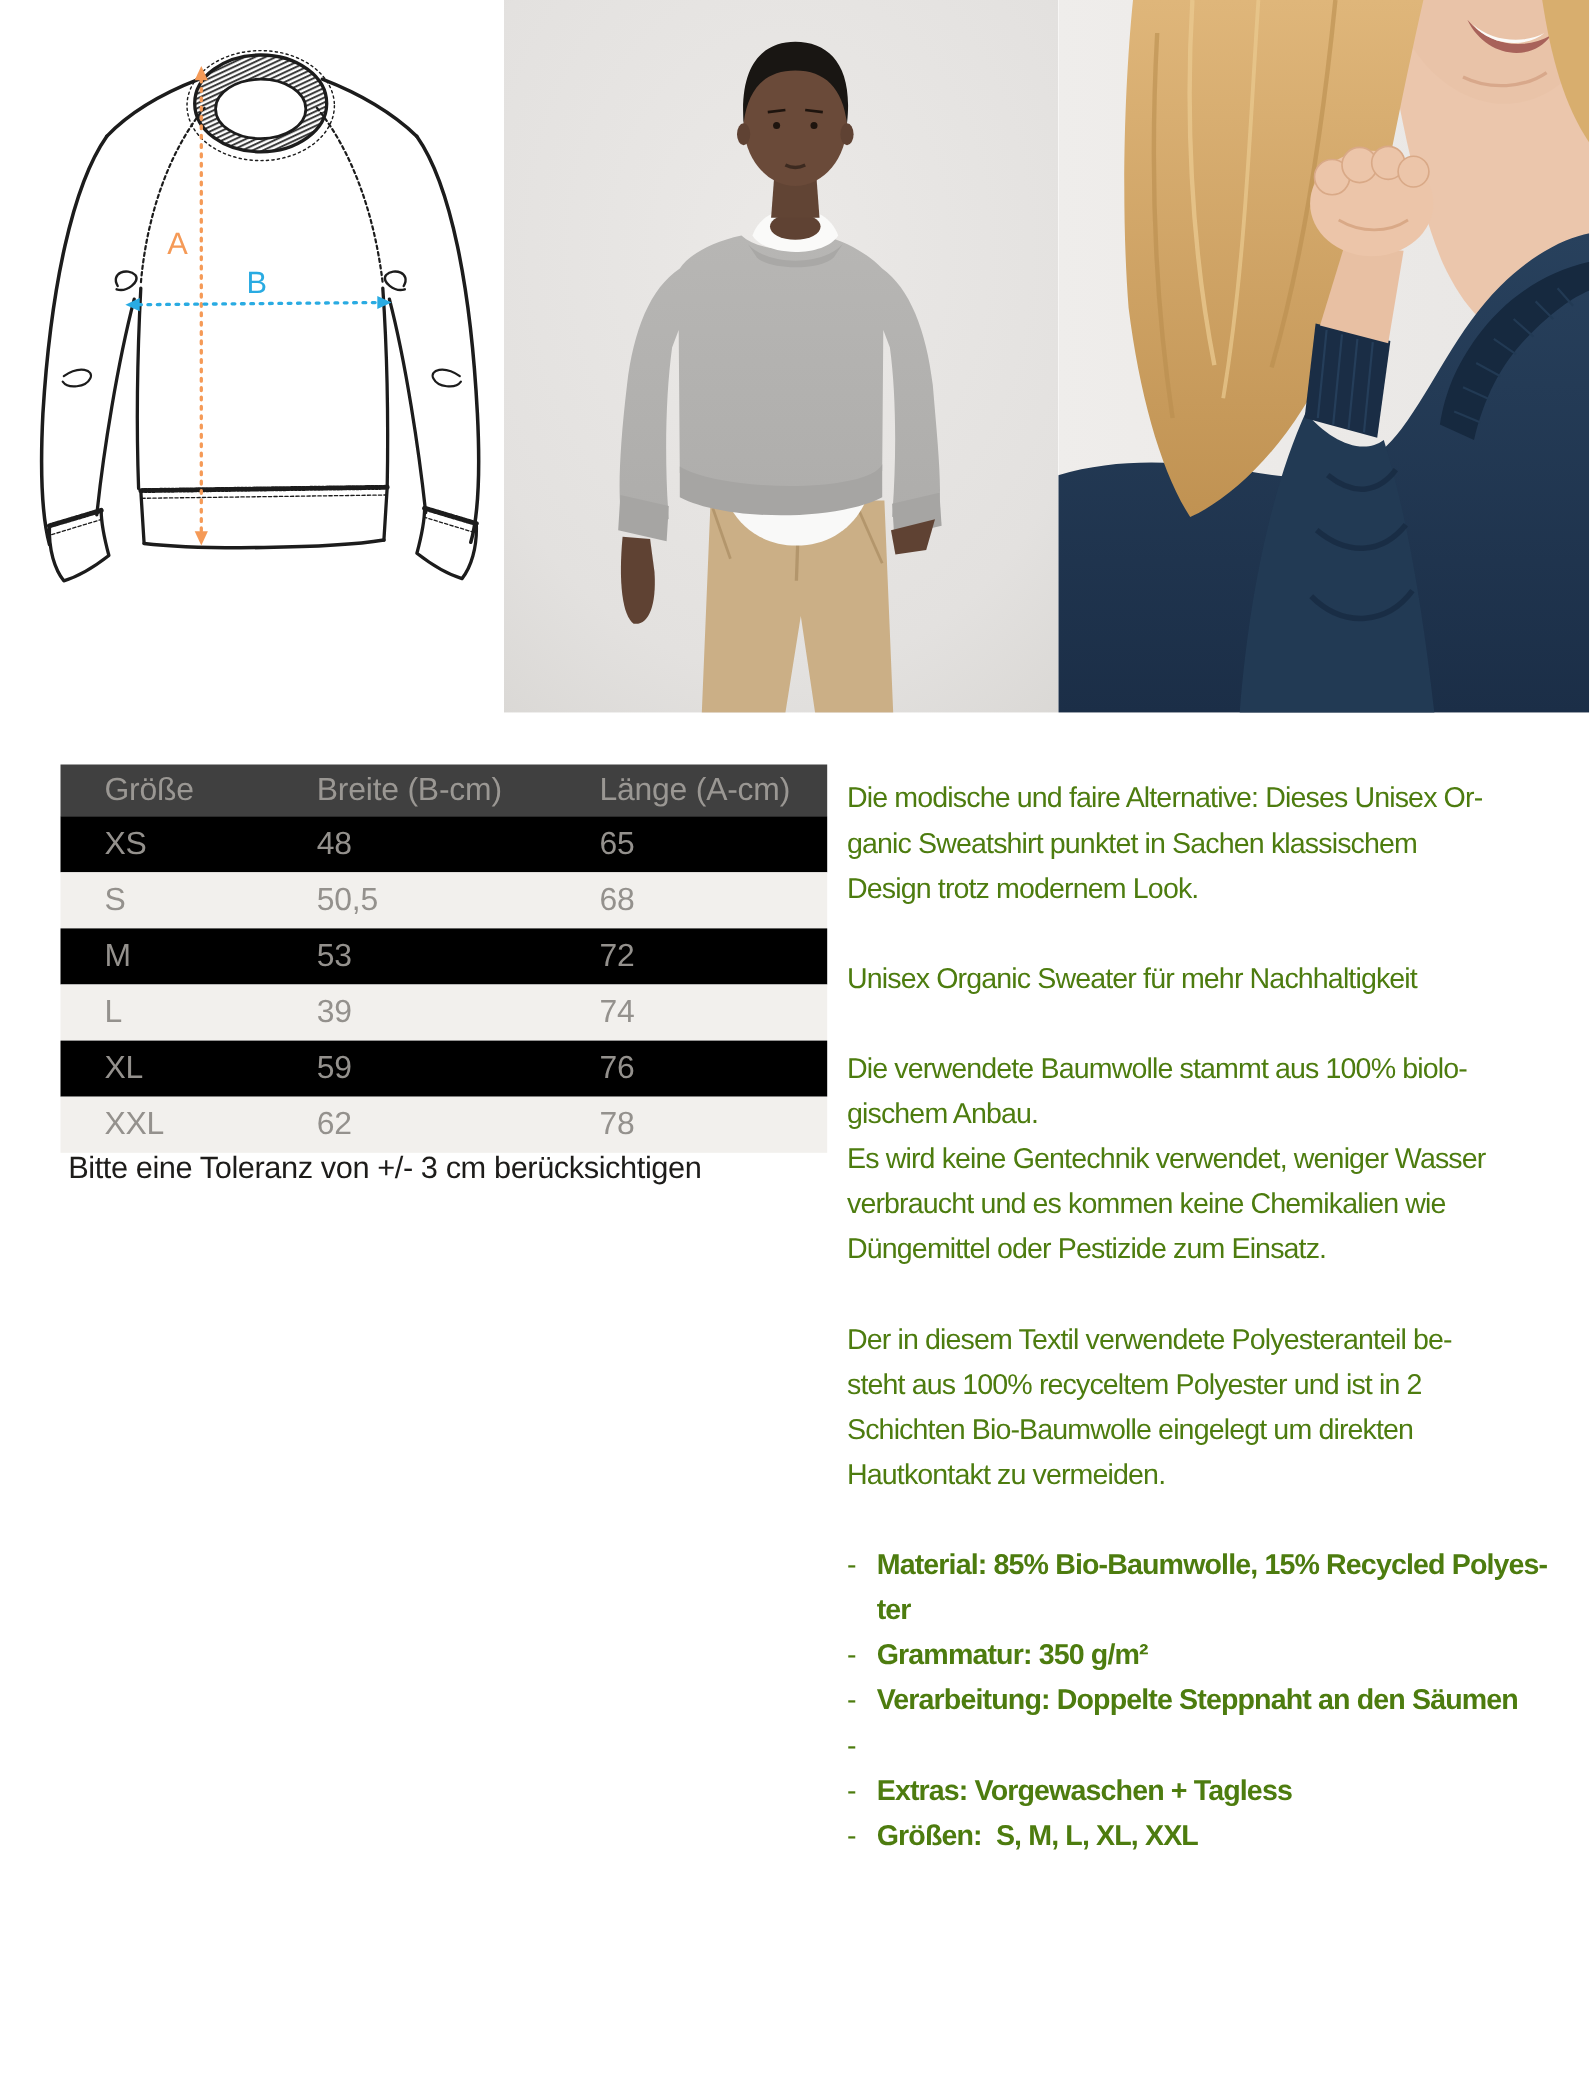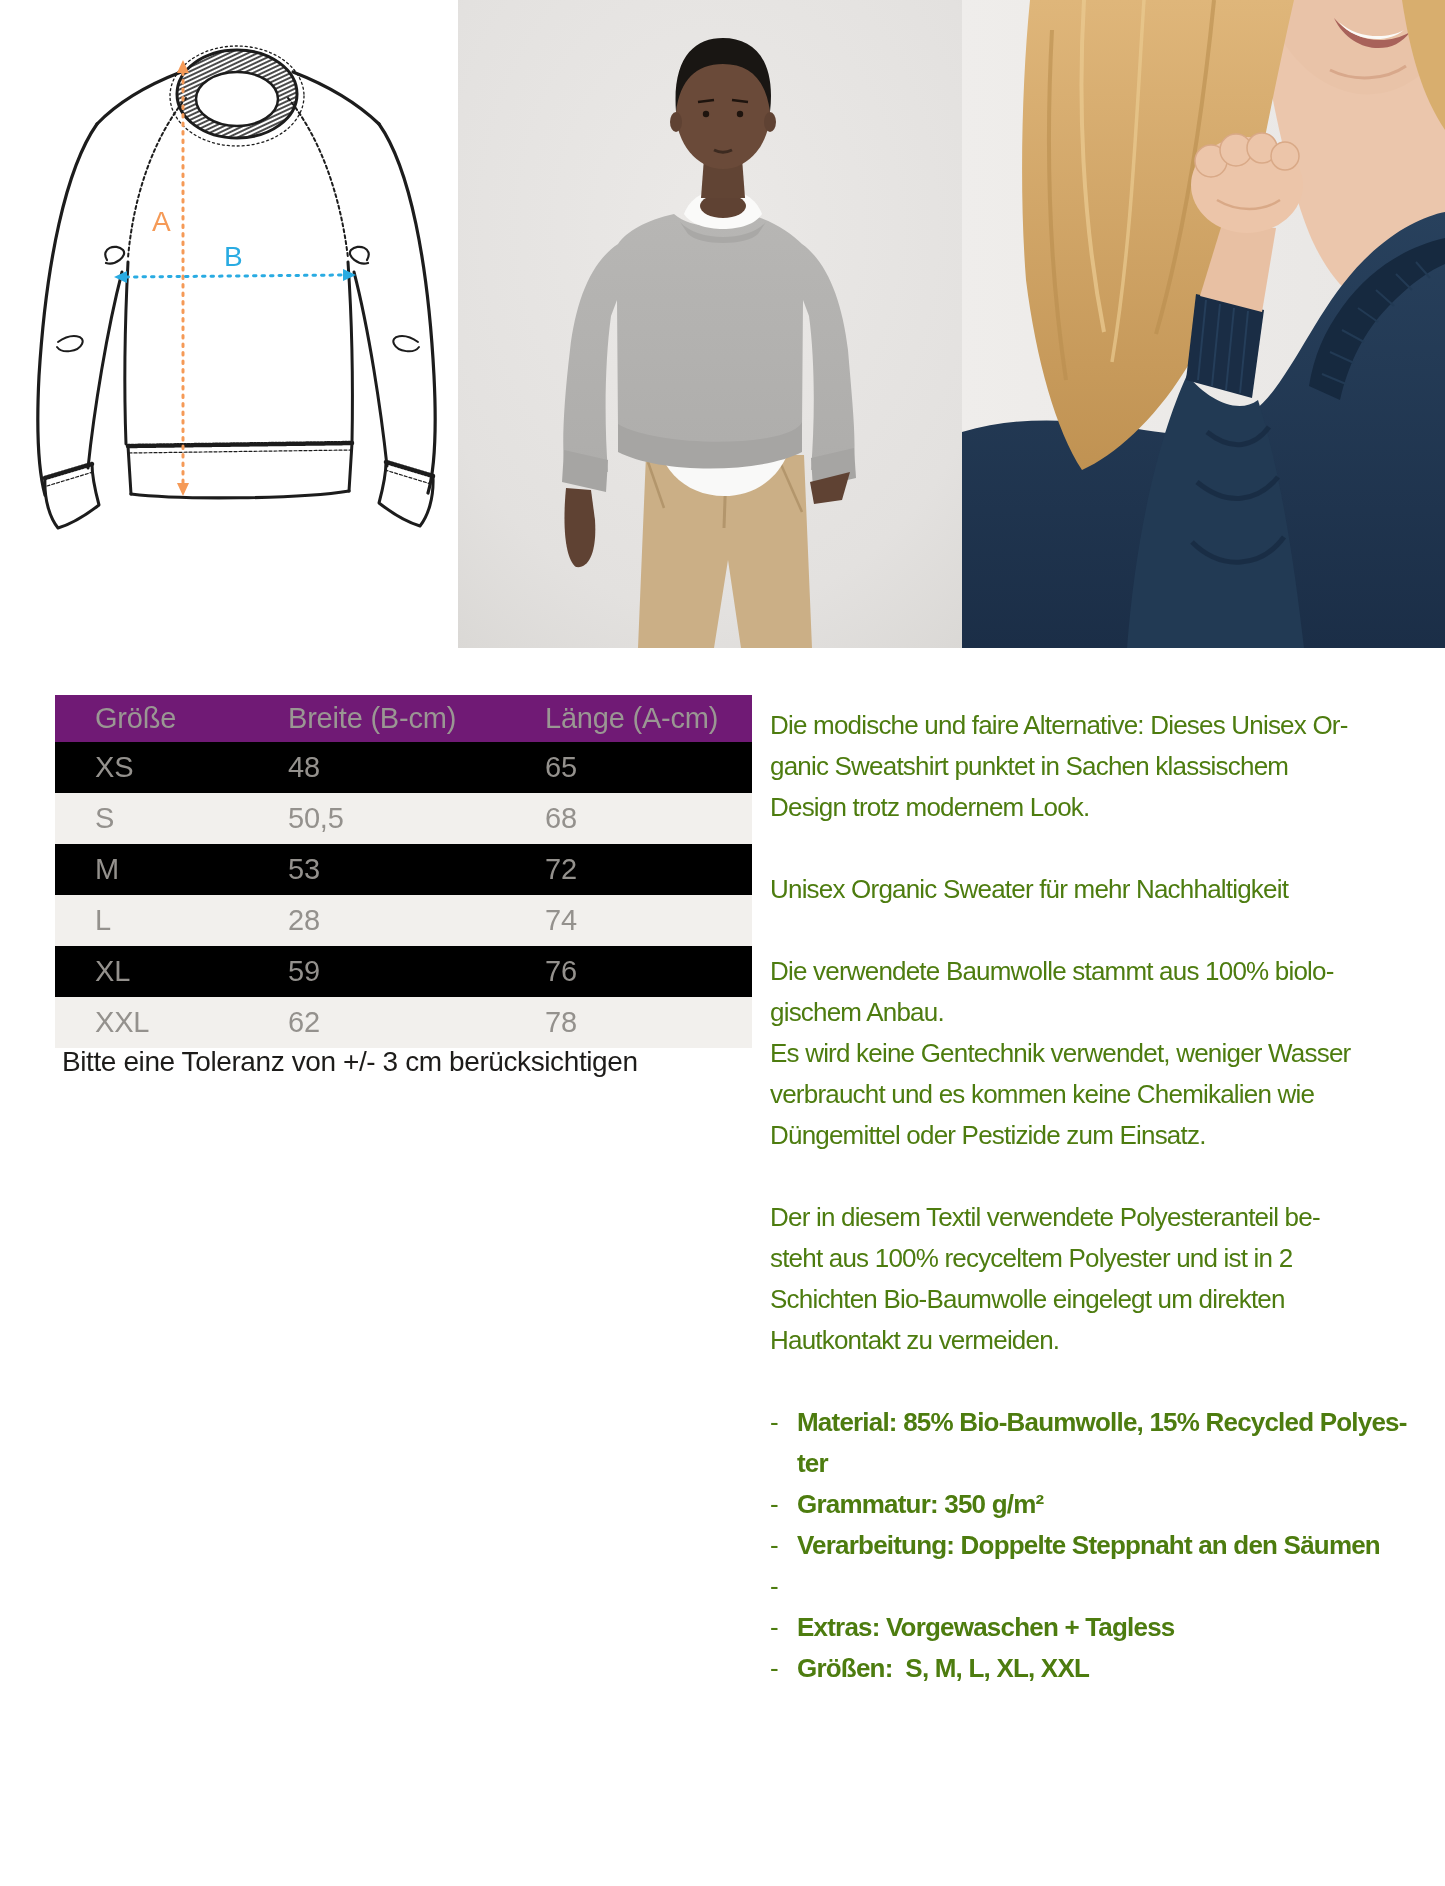--- a/index.html
+++ b/index.html
@@ -21,21 +21,21 @@
   .fig-male    { width:504px; }
   .fig-female  { width:483px; }
   .fig svg { display:block; width:100%; height:100%; }
 
   
   .size-table {
     position:absolute; left:55px; top:695px; width:697px;
     font-size:29px; color:#94918d; letter-spacing:-0.2px;
   }
   .t-row { display:grid; grid-template-columns:233px 257px 207px; align-items:center; }
-  .t-head { height:47px; background:#701a75; color:#9a9793; }
+  .t-head { height:47px; background:#404040; color:#9a9793; }
   .t-data { height:51px; }
   .t-data.odd  { background:#000000; }
   .t-data.even { background:#f2f0ed; }
   .t-cell.c1 { padding-left:40px; }
 
   .tolerance {
     position:absolute; left:62px; top:1046px;
     font-size:28px; color:#1d1c1a; letter-spacing:-0.4px;
     white-space:pre;
   }
@@ -267,21 +267,21 @@
       <div class="t-cell c2">50,5</div>
       <div class="t-cell c3">68</div>
     </div>
     <div class="t-row t-data odd">
       <div class="t-cell c1">M</div>
       <div class="t-cell c2">53</div>
       <div class="t-cell c3">72</div>
     </div>
     <div class="t-row t-data even">
       <div class="t-cell c1">L</div>
-      <div class="t-cell c2">28</div>
+      <div class="t-cell c2">39</div>
       <div class="t-cell c3">74</div>
     </div>
     <div class="t-row t-data odd">
       <div class="t-cell c1">XL</div>
       <div class="t-cell c2">59</div>
       <div class="t-cell c3">76</div>
     </div>
     <div class="t-row t-data even">
       <div class="t-cell c1">XXL</div>
       <div class="t-cell c2">62</div>

